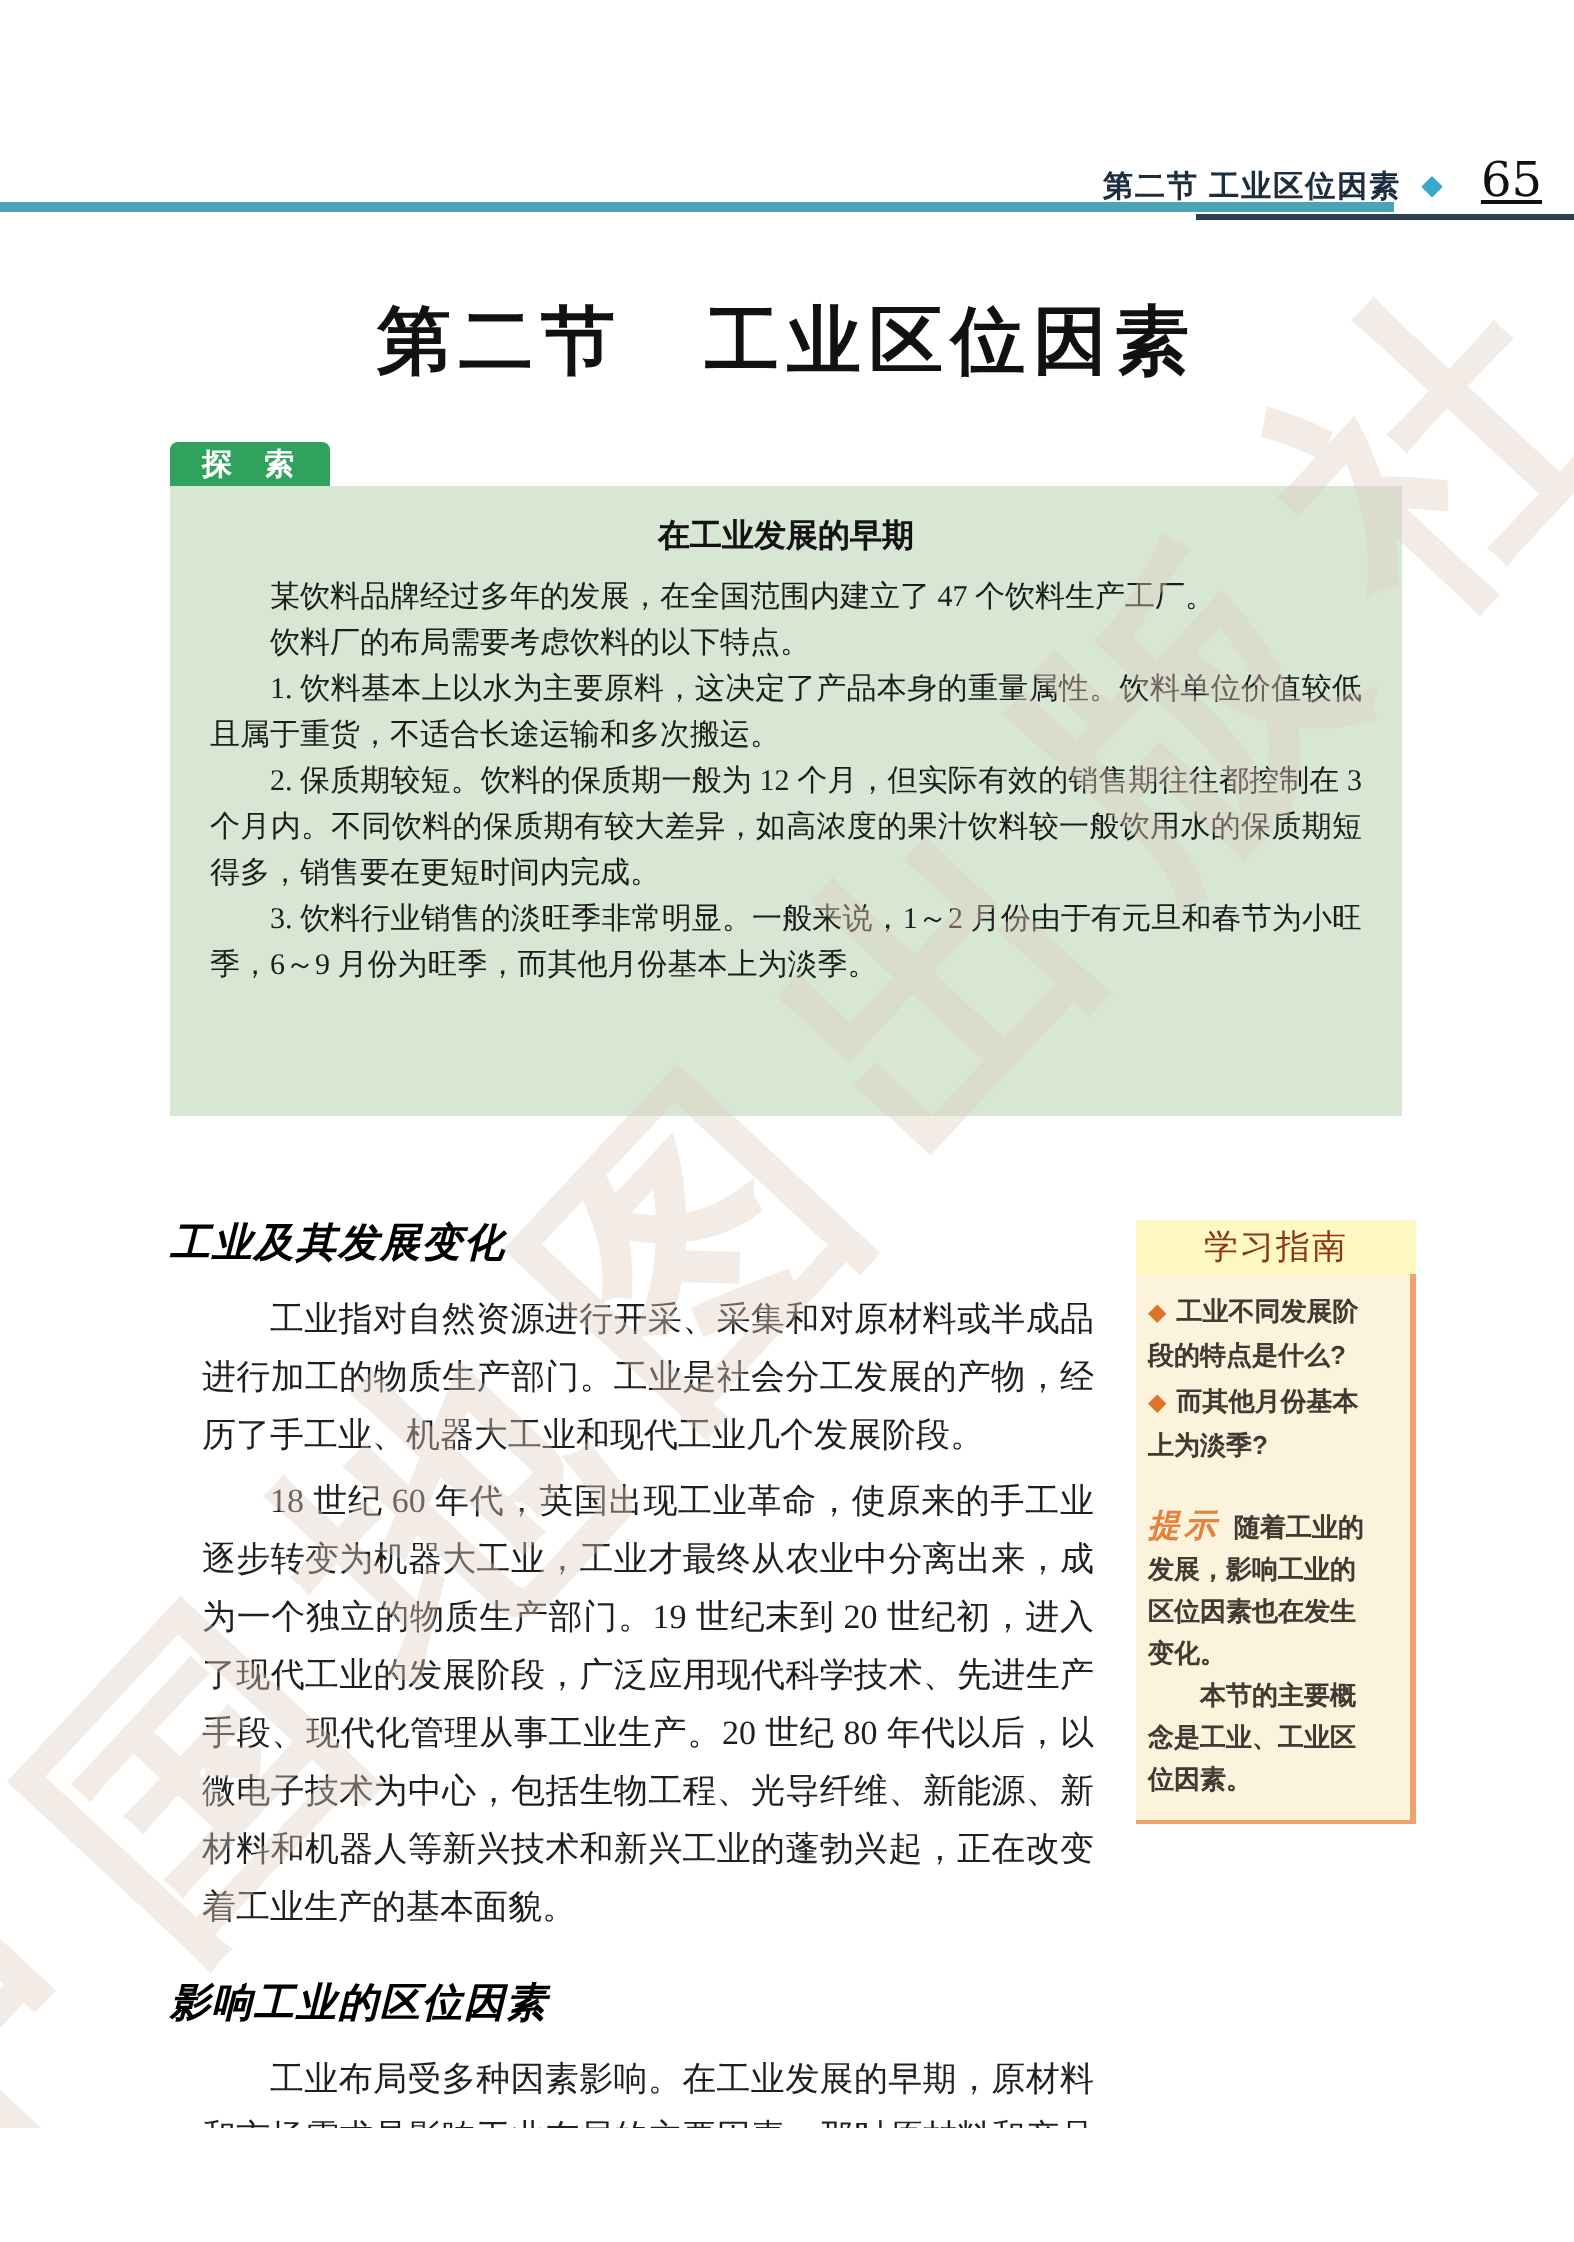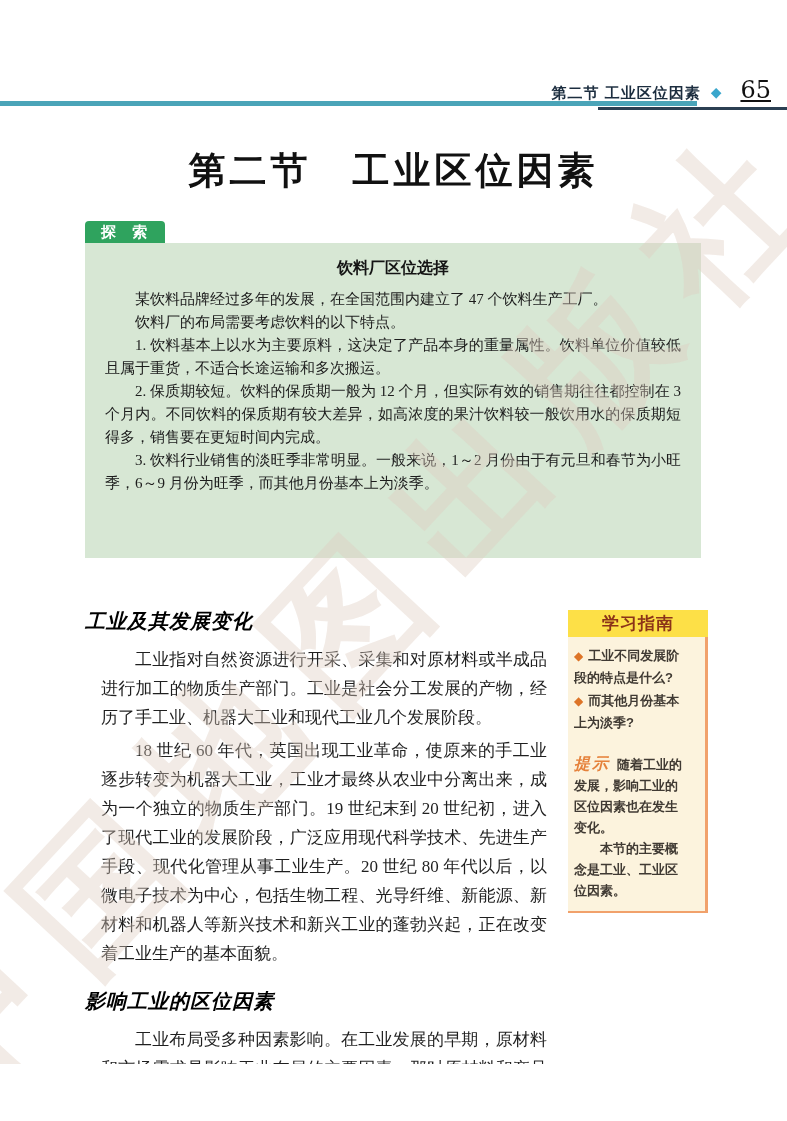--- a/index.html
+++ b/index.html
@@ -72,23 +72,23 @@
   .main-col p{
     margin:0 0 4px 16px;font-size:17px;line-height:29px;color:#1f1f1f;
     text-indent:2em;text-align:justify;
     font-family:"Liberation Serif","DejaVu Serif",serif;
   }
   
   .study-guide{
     position:absolute;left:568px;top:610px;width:140px;
   }
   .sg-header{
-    background:#fde047;height:27px;line-height:27px;text-align:center;
+    background:#fef9c3;height:27px;line-height:27px;text-align:center;
     font-family:"Liberation Sans","DejaVu Sans",sans-serif;
-    font-weight:bold;font-size:17px;color:#8c3318;letter-spacing:1px;
+    font-weight:normal;font-size:17px;color:#8c3318;letter-spacing:1px;
   }
   .sg-body{
     background:#fcf3dd;
     border-right:3px solid #f1a16b;border-bottom:2px solid #f1a16b;
     padding:8px 21px 10px 6px;box-sizing:border-box;
     font-family:"Liberation Sans","DejaVu Sans",sans-serif;
     font-size:13px;line-height:21px;font-weight:600;color:#403a33;
   }
   .sg-item{margin-bottom:2px;}
   .sg-diamond{color:#dd7427;font-size:12px;margin-right:5px;}
@@ -137,21 +137,21 @@
     <span class="header-diamond">◆</span>
     <span class="header-pagenum">65</span>
   </div>
   <div class="rule-teal"></div>
   <div class="rule-navy"></div>
 
   <h1 class="main-title">第二节　工业区位因素</h1>
 
   <div class="explore-tab">探 索</div>
   <div class="explore-box">
-    <div class="box-title">饮料厂区位选择</div>
+    <div class="box-title">在工业发展的早期</div>
     <p>某饮料品牌经过多年的发展，在全国范围内建立了 47 个饮料生产工厂。</p>
     <p>饮料厂的布局需要考虑饮料的以下特点。</p>
     <p>1. 饮料基本上以水为主要原料，这决定了产品本身的重量属性。饮料单位价值较低且属于重货，不适合长途运输和多次搬运。</p>
     <p>2. 保质期较短。饮料的保质期一般为 12 个月，但实际有效的销售期往往都控制在 3 个月内。不同饮料的保质期有较大差异，如高浓度的果汁饮料较一般饮用水的保质期短得多，销售要在更短时间内完成。</p>
     <p>3. 饮料行业销售的淡旺季非常明显。一般来说，1～2 月份由于有元旦和春节为小旺季，6～9 月份为旺季，而其他月份基本上为淡季。</p>
   </div>
 
   <div class="main-col">
     <h2 class="section-heading">工业及其发展变化</h2>
     <p>工业指对自然资源进行开采、采集和对原材料或半成品进行加工的物质生产部门。工业是社会分工发展的产物，经历了手工业、机器大工业和现代工业几个发展阶段。</p>

